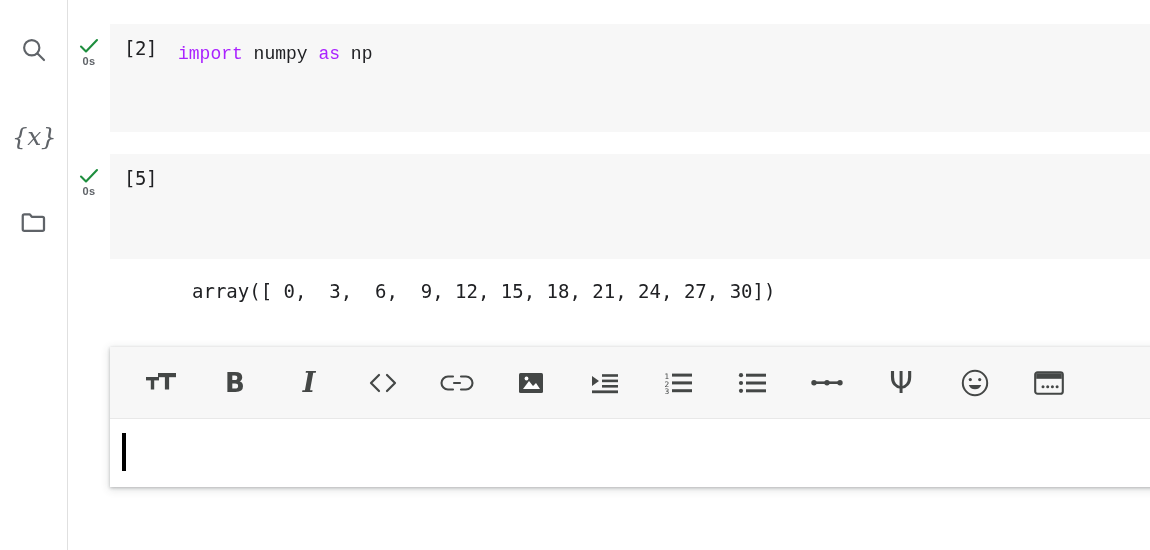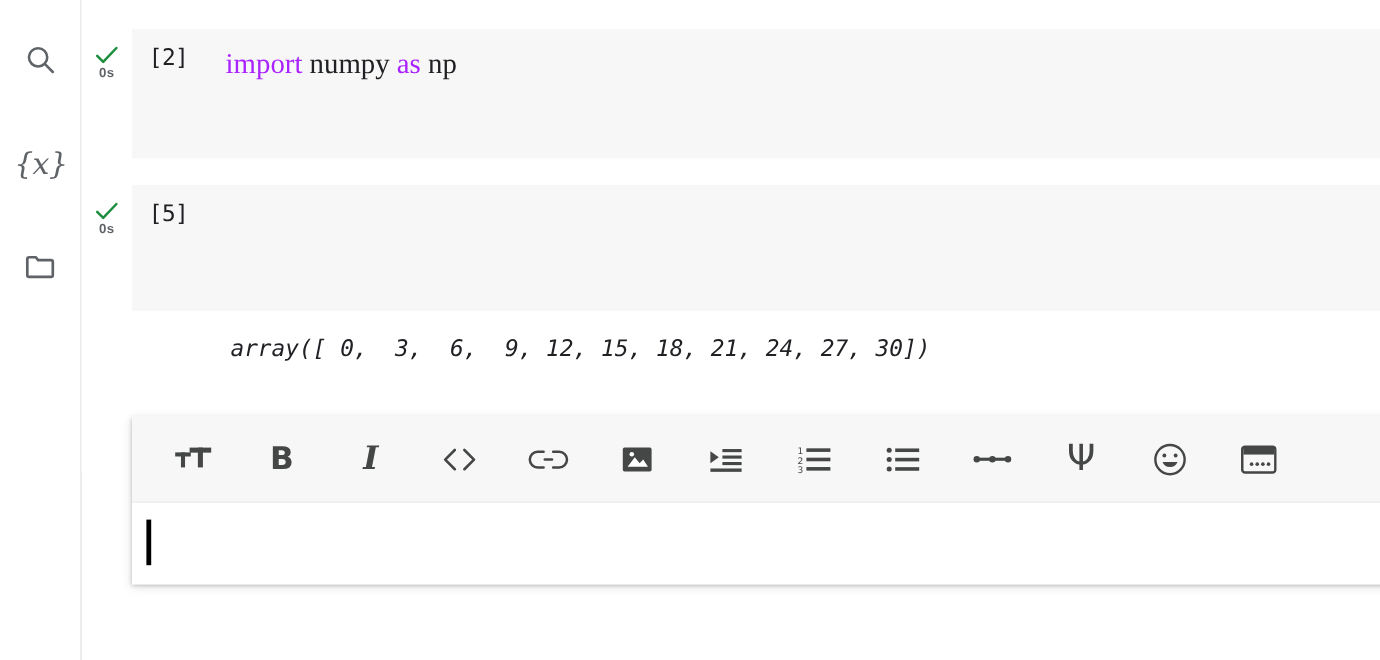--- a/index.html
+++ b/index.html
@@ -86,42 +86,40 @@
     width: 68px;
     padding-left: 14px;
     font-family: "DejaVu Sans Mono", monospace;
     font-size: 19px;
     color: #202124;
     white-space: pre;
     letter-spacing: -0.5px;
   }
   .code {
     flex: 1 1 auto;
-    font-family: Liberation Serif, serif;
-    font-size: 24px;
+    font-family: Liberation Mono, monospace;
+    font-size: 18px;
     line-height: 34px;
     color: #202124;
     white-space: pre;
-    margin-left: 10px;
   }
   .kw   { color: #aa22ff; }
   .num  { color: #0d8050; }
   .pun  { color: #2222dd; }
 
   
   .output {
     position: absolute;
     left: 42px; right: 0;
     background: #ffffff;
     font-family: "DejaVu Sans Mono", monospace;
     font-size: 19px;
     color: #202124;
     white-space: pre;
     padding-left: 82px;
-    font-style: italic;
   }
 
   
   .md-panel {
     position: absolute;
     left: 110px;
     top: 347px;
     width: 1060px;
     background: #ffffff;
     box-shadow: 0 1px 3px rgba(60,64,67,.30), 0 2px 8px 1px rgba(60,64,67,.15);

